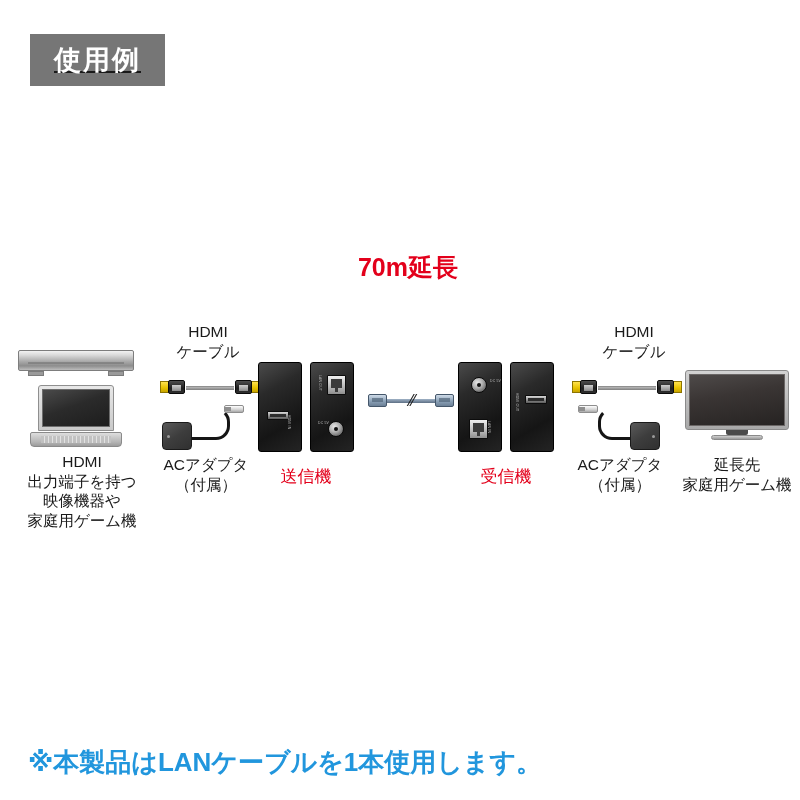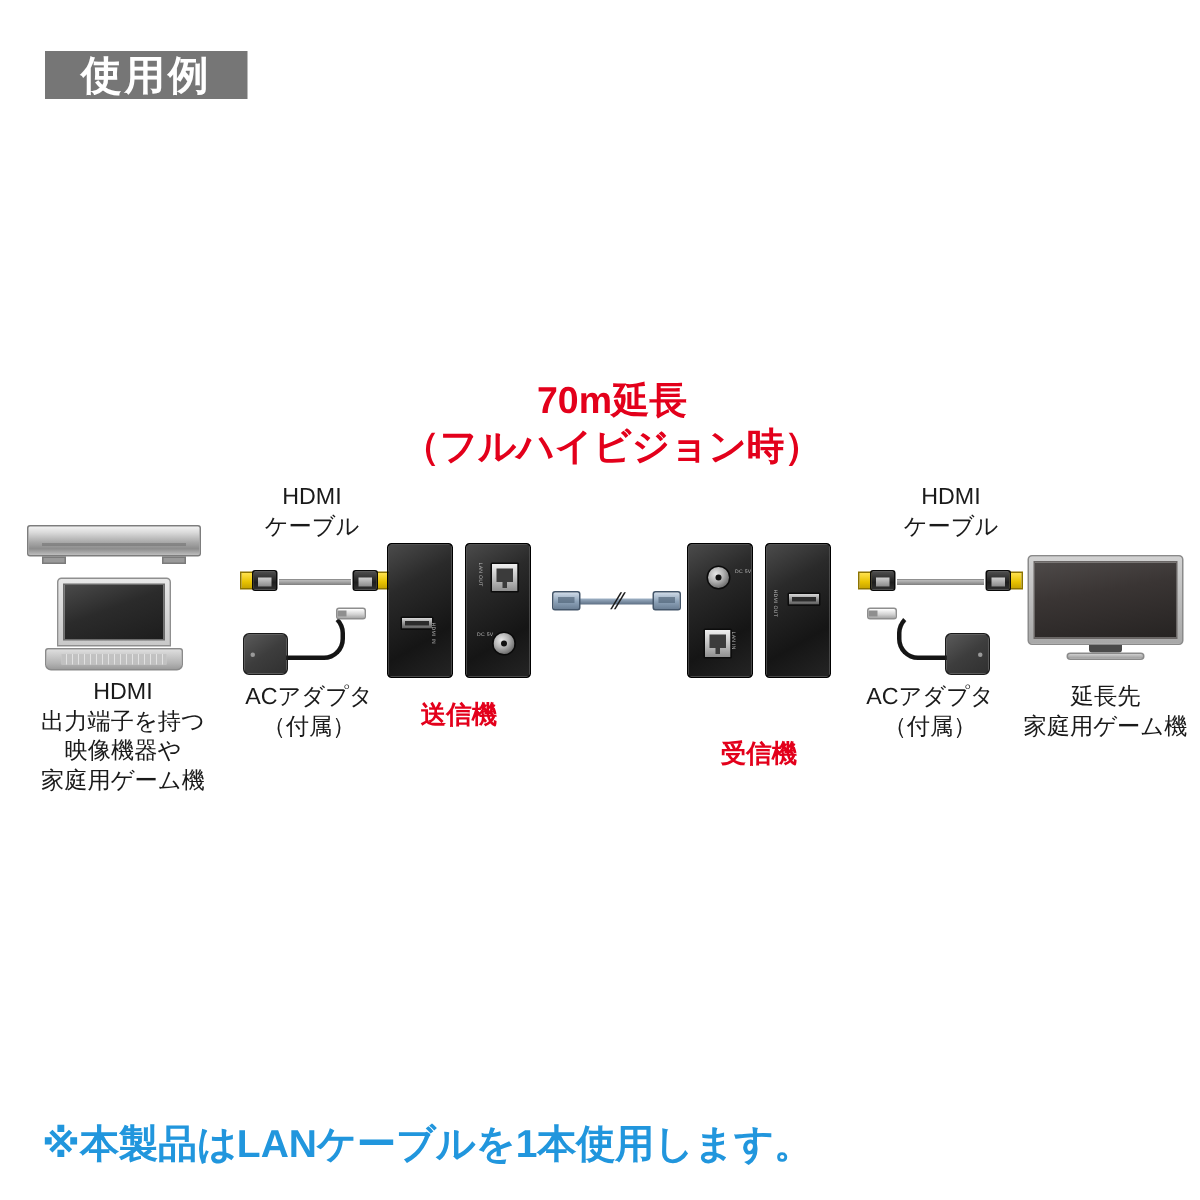--- a/index.html
+++ b/index.html
@@ -17,25 +17,26 @@
     color: #1a1a1a;
     -webkit-font-smoothing: antialiased;
   }
 
   
   .badge {
     position: absolute;
     left: 30px;
     top: 34px;
     width: 135px;
-    height: 32px;
+    height: 52px;
     background: #767676;
     display: flex;
     align-items: center;
     justify-content: center;
+    text-decoration: underline;
   }
   .badge span {
     color: #ffffff;
     font-size: 27px;
     font-weight: bold;
     letter-spacing: 2px;
     line-height: 1;
   }
 
   
@@ -68,21 +69,21 @@
   .cap {
     position: absolute;
     text-align: center;
     font-size: 15.5px;
     line-height: 1.26;
     color: #1a1a1a;
     white-space: pre-line;
   }
   .cap.red {
     color: #e3001b;
-    font-weight: bold;
+    font-weight: normal;
     font-size: 17px;
   }
 
   
   .stage { position: absolute; inset: 0; }
 
   
   .recorder {
     position: absolute;
     left: 18px; top: 350px;
@@ -279,21 +280,20 @@
 </style>
 </head>
 <body>
 
 <div class="badge">
   <span>使用例</span>
 </div>
 
 <div class="headline">
   <div>70m延長</div>
-  <div>（フルハイビジョン時）</div>
 </div>
 
 <div class="stage">
 
   <div class="recorder">
     <div class="body">
       <div class="slot"></div>
     </div>
     <div class="foot l"></div>
     <div class="foot r"></div>
@@ -401,21 +401,21 @@
 家庭用ゲーム機</div>
 
 <div class="cap" style="left:158px; top:322px; width:100px;">HDMI
 ケーブル</div>
 
 <div class="cap" style="left:152px; top:455px; width:108px;">ACアダプタ
 （付属）</div>
 
 <div class="cap red" style="left:258px; top:466px; width:96px;">送信機</div>
 
-<div class="cap red" style="left:458px; top:492px; width:96px;">受信機</div>
+<div class="cap red" style="left:458px; top:466px; width:96px;">受信機</div>
 
 <div class="cap" style="left:566px; top:455px; width:108px;">ACアダプタ
 （付属）</div>
 
 <div class="cap" style="left:584px; top:322px; width:100px;">HDMI
 ケーブル</div>
 
 <div class="cap" style="left:678px; top:455px; width:118px;">延長先
 家庭用ゲーム機</div>
 

